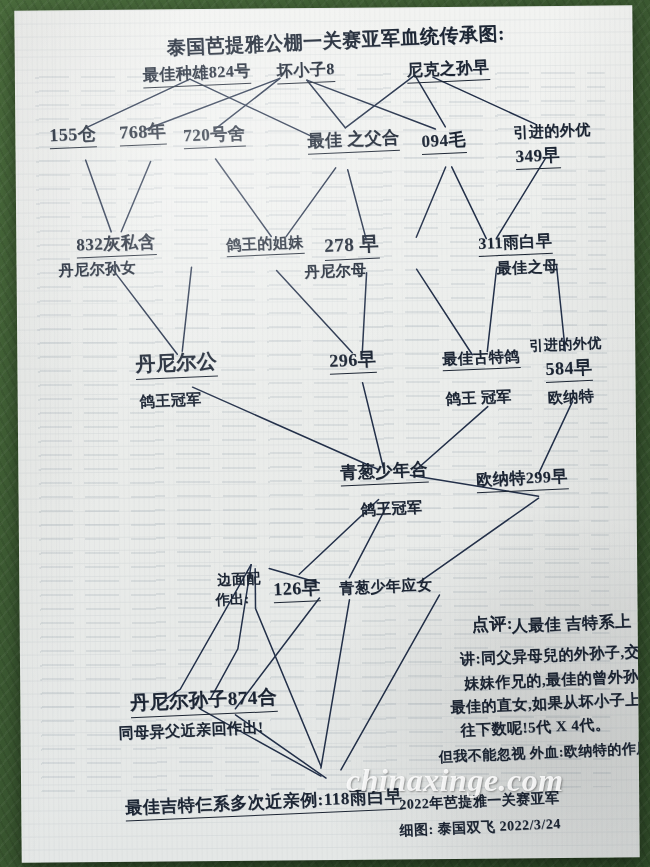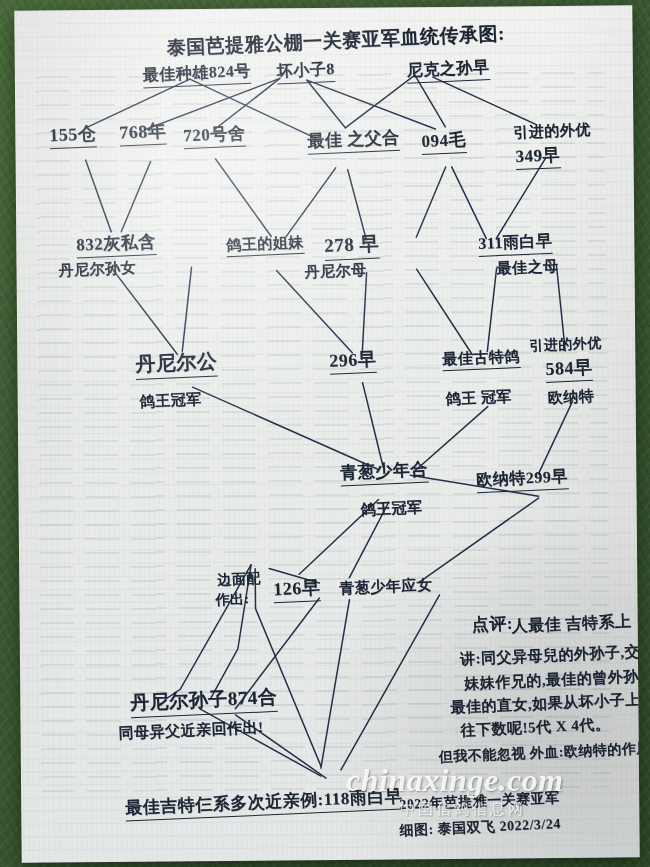--- a/index.html
+++ b/index.html
@@ -244,14 +244,13 @@
     <div class="hw t14 sk" style="left:418px; top:738px;">但我不能忽视 外血:欧纳特的作用</div>
 
     <div class="hw t17 u sk" style="left:104px; top:782px;">最佳吉特仨系多次近亲例:118雨白早</div>
     <div class="hw t14 sk" style="left:378px; top:786px;">2022年芭提雅一关赛亚军</div>
     <div class="hw t14 sk" style="left:378px; top:812px;">细图: 泰国双飞  2022/3/24</div>
 
     <div class="shade"></div>
   </div>
 
   <div id="wm-main">chinaxinge.com</div>
-  <div id="wm-sub">中国信鸽信息网</div>
 </div>
 
 </body></html>

